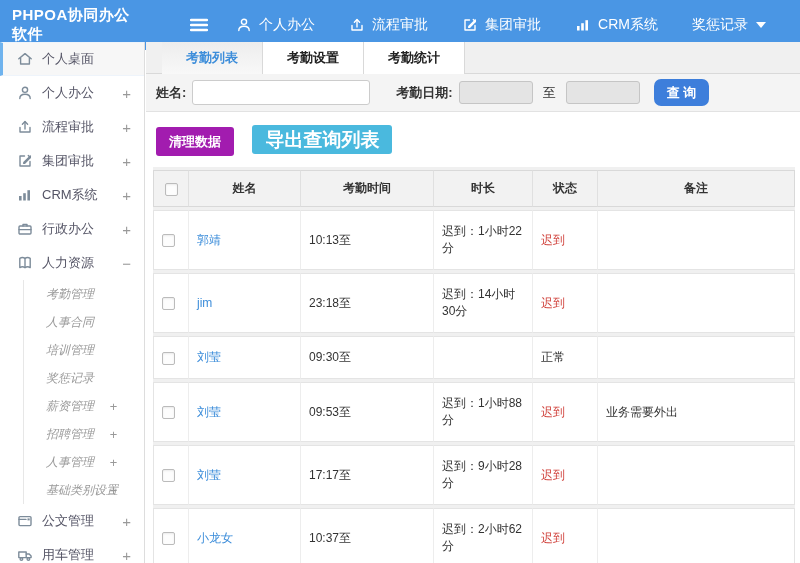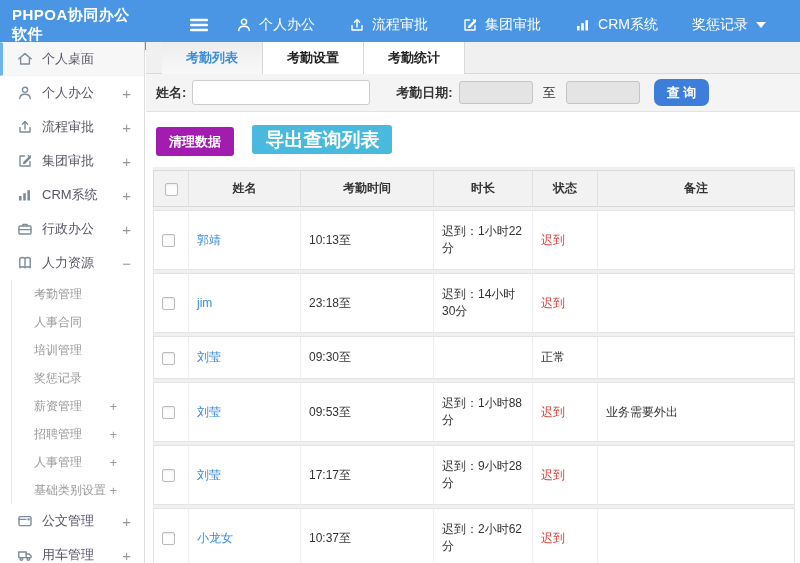--- a/index.html
+++ b/index.html
@@ -13,21 +13,21 @@
   .topnav-item { display:flex; align-items:center; font-size:14px; margin-right:34px; cursor:pointer; white-space:nowrap; }
   .topnav-item .ico { display:flex; align-items:center; margin-right:7px; }
   .caret { width:0; height:0; border-left:5px solid transparent; border-right:5px solid transparent; border-top:6px solid #fff; margin-left:8px; display:inline-block; }
 
   
   .sidebar { position:absolute; top:42px; left:0; width:145px; bottom:0; background:#fff; border-right:1px solid #ddd; overflow:hidden; }
   .side-item { position:relative; height:34px; display:flex; align-items:center; padding-left:14px; font-size:13px; color:#556; cursor:pointer; border-left:3px solid transparent; }
   .side-item .ico { display:flex; align-items:center; margin-right:9px; color:#7d8c9a; }
   .side-item.active { background:#f7f7f7; border-left:3px solid #6fb3ee; border-top:1px solid #eef4fb; border-bottom:1px solid #eef4fb; }
   .expand { position:absolute; right:13px; top:50%; transform:translateY(-50%); color:#999; font-size:15px; font-weight:400; }
-  .submenu { margin-left:11px; border-left:1px solid #e7e7e7; }
+  .submenu { margin-left:23px; border-left:1px solid #e7e7e7;font-style:italic; }
   .sub-item { position:relative; height:28px; display:flex; align-items:center; padding-left:22px; font-size:12px; color:#999; cursor:pointer; }
   .sub-item .expand { right:27px; font-size:13px; }
 
   
   .main { position:absolute; top:42px; left:146px; right:0; bottom:0; background:#fff; }
   .tabbar { height:32px; background:#f0f0f0; border-bottom:1px solid #d9d9d9; display:flex; }
   .tab { height:32px; line-height:32px; padding:0 24px; font-size:13px; font-weight:bold; color:#222; background:#fff; border-right:1px solid #d9d9d9; cursor:pointer; }
   .tab.active { background:linear-gradient(#ededed,#f8f8f8); color:#3c8dda;margin-left:16px; }
 
   .filterbar { height:38px; background:#f4f4f4; border-bottom:1px solid #e2e2e2; display:flex; align-items:center; padding-left:10px; }

